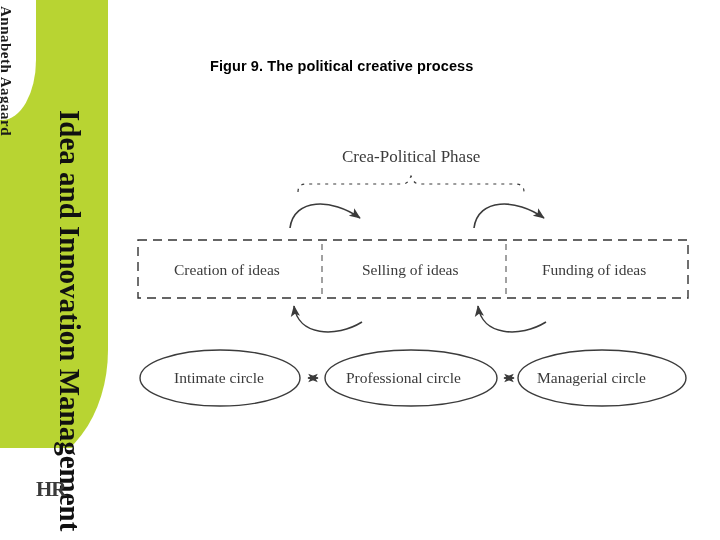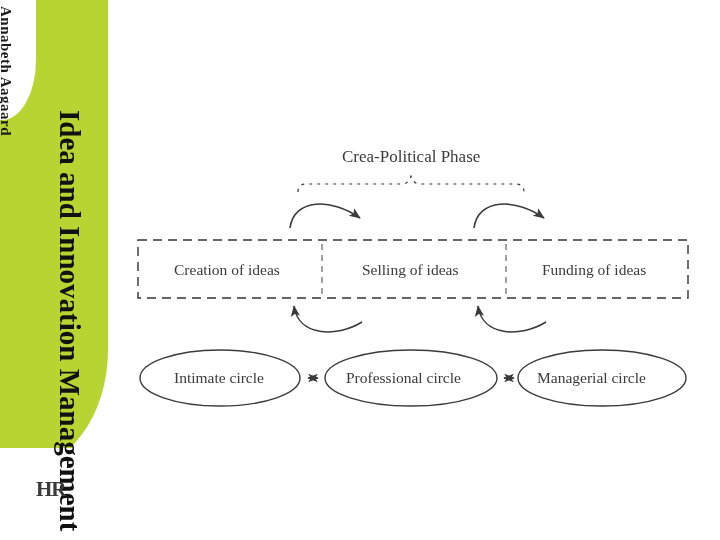--- a/index.html
+++ b/index.html
@@ -158,20 +158,21 @@
   <div class="sidebar">
     <div class="sb-green-top"></div>
     <div class="sb-white-notch"></div>
     <div class="sb-green-tail"></div>
     <div class="sb-white-bottom"></div>
     <div class="sb-author">Annabeth Aagaard</div>
     <div class="sb-title">Idea and Innovation Management</div>
     <div class="sb-logo">HR</div>
   </div>
 
+  <div class="fig-title">Figur 9. The political creative process</div>
 
   <div class="diagram">
     <svg width="612" height="330" viewBox="0 0 612 330" xmlns="http://www.w3.org/2000/svg">
       <defs>
         <marker id="arrowend" markerWidth="9" markerHeight="9" refX="6.5" refY="3.2" orient="auto" markerUnits="strokeWidth">
           <path d="M0,0.3 L7,3.2 L0,6.1 L1.6,3.2 Z" fill="#3b3b3b"></path>
         </marker>
         <marker id="arrowstart" markerWidth="9" markerHeight="9" refX="0.5" refY="3.2" orient="auto" markerUnits="strokeWidth">
           <path d="M7,0.3 L0,3.2 L7,6.1 L5.4,3.2 Z" fill="#3b3b3b"></path>
         </marker>

